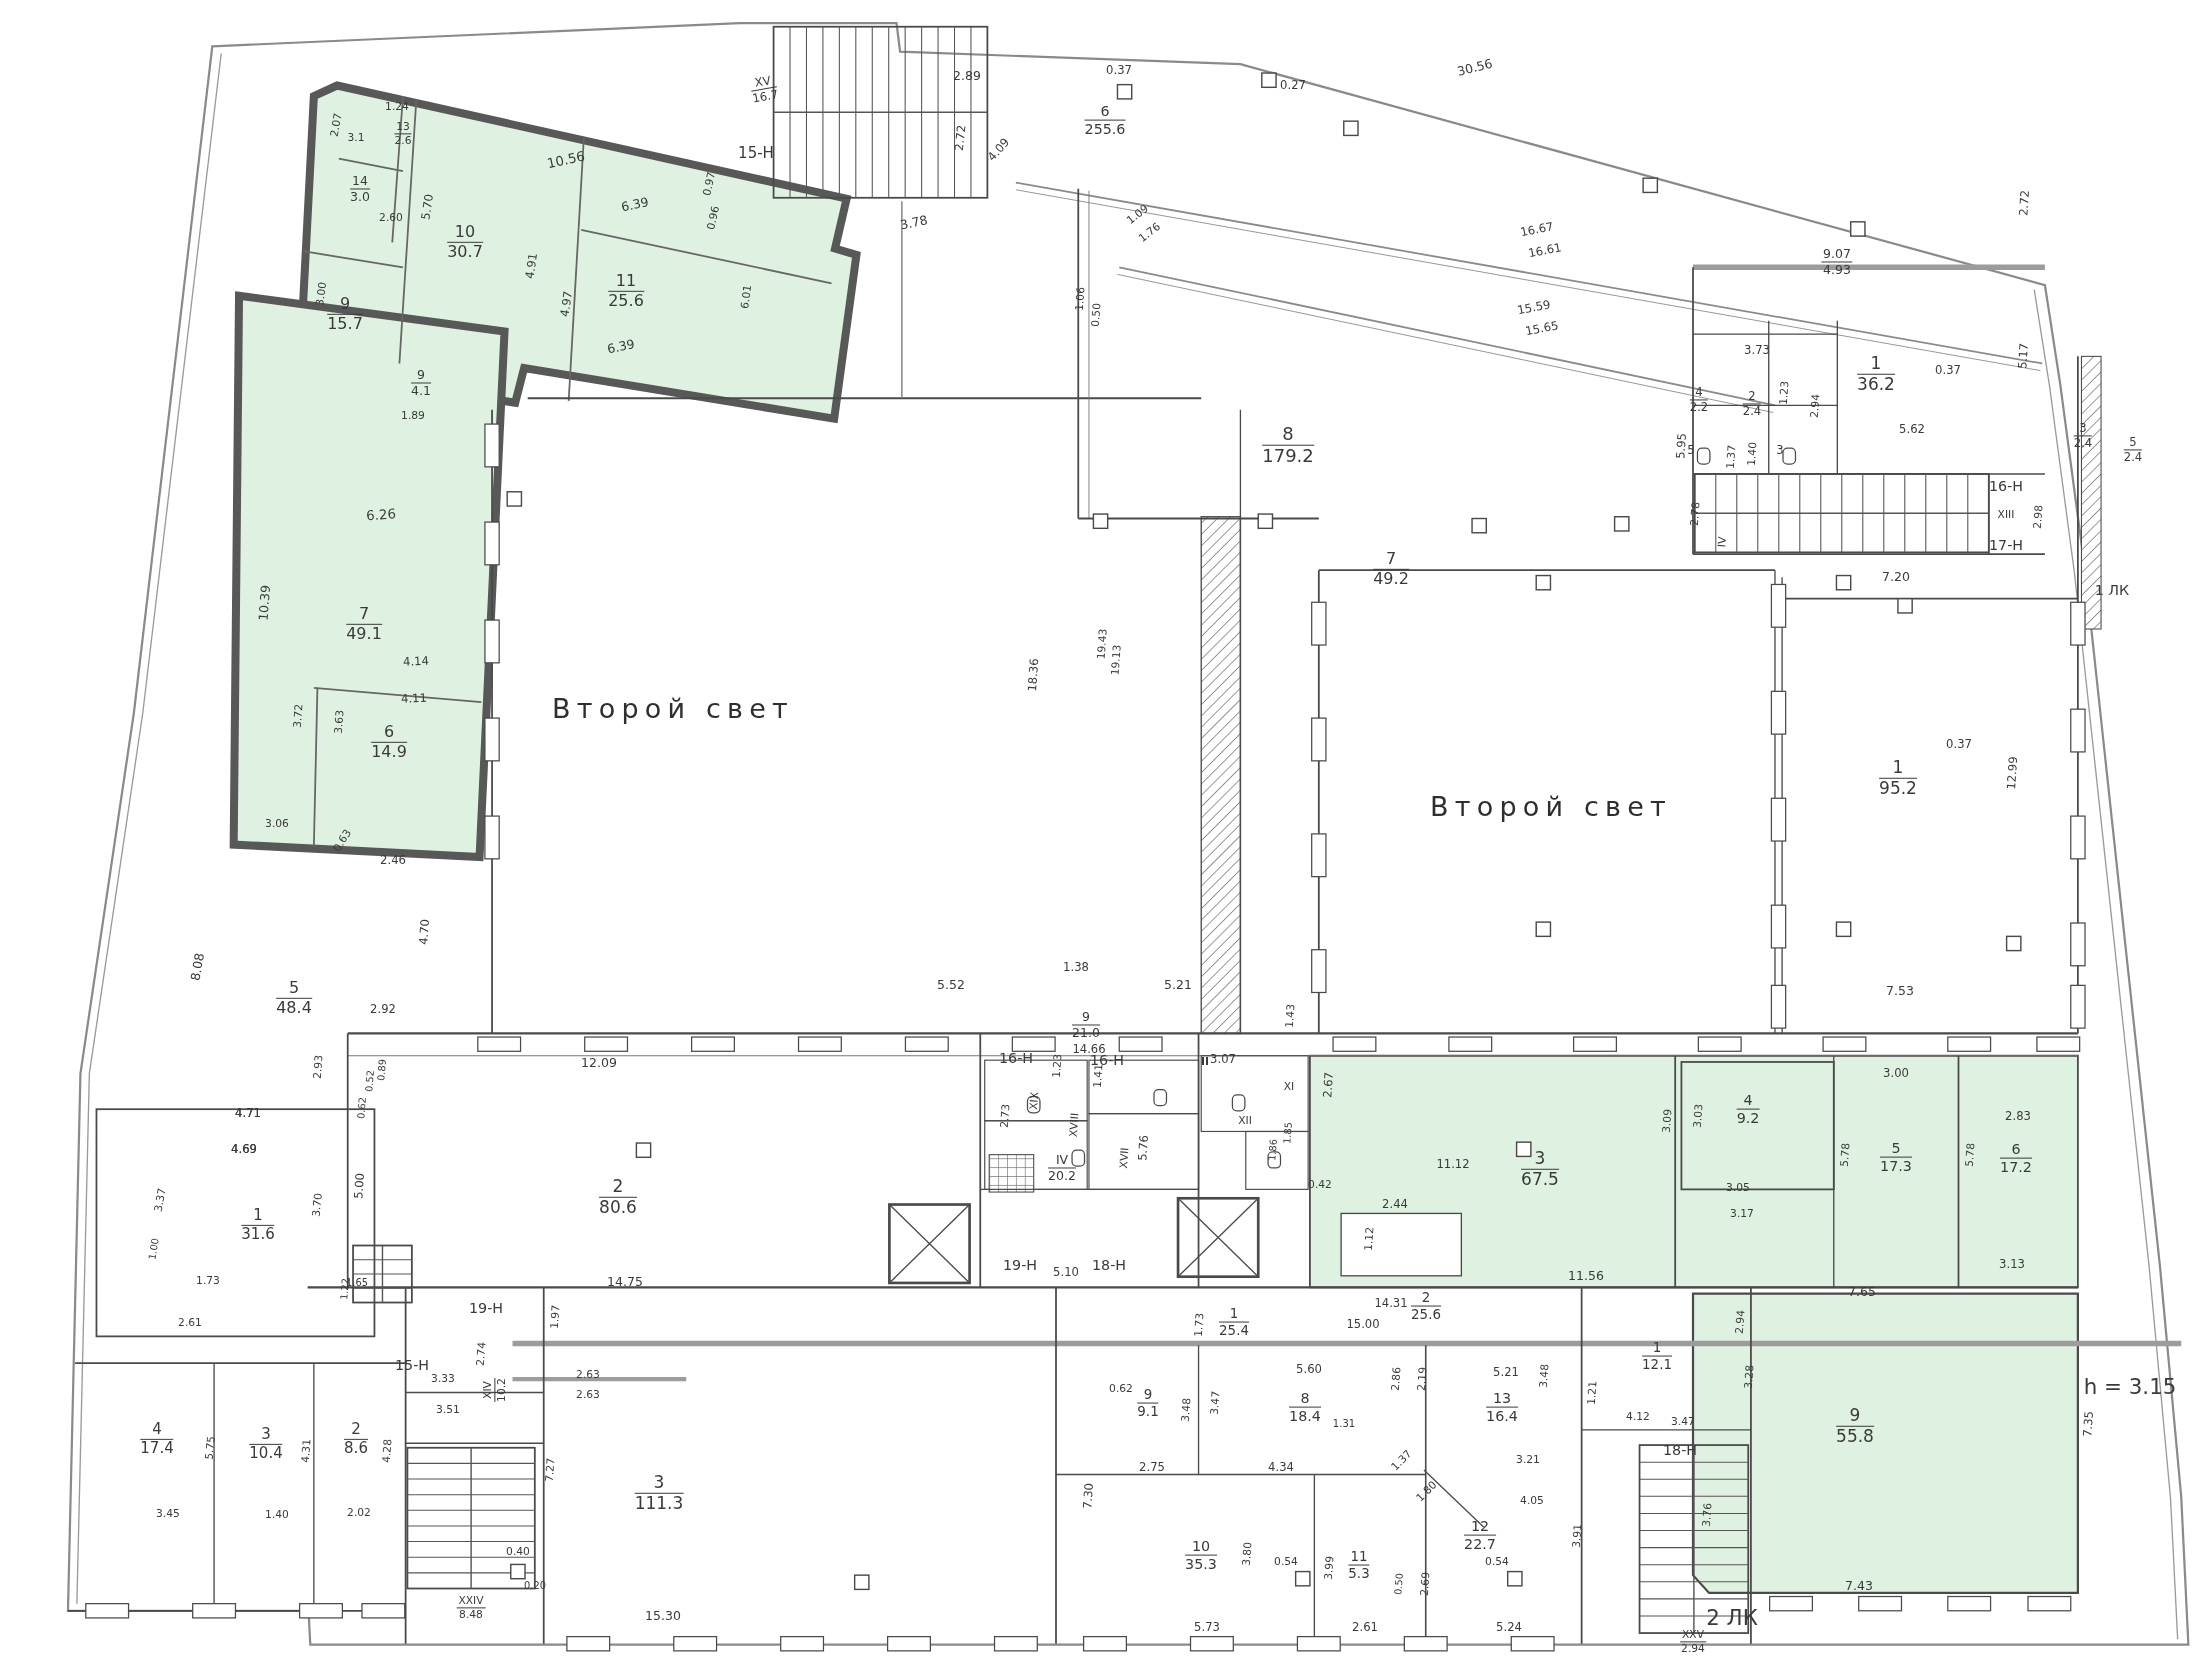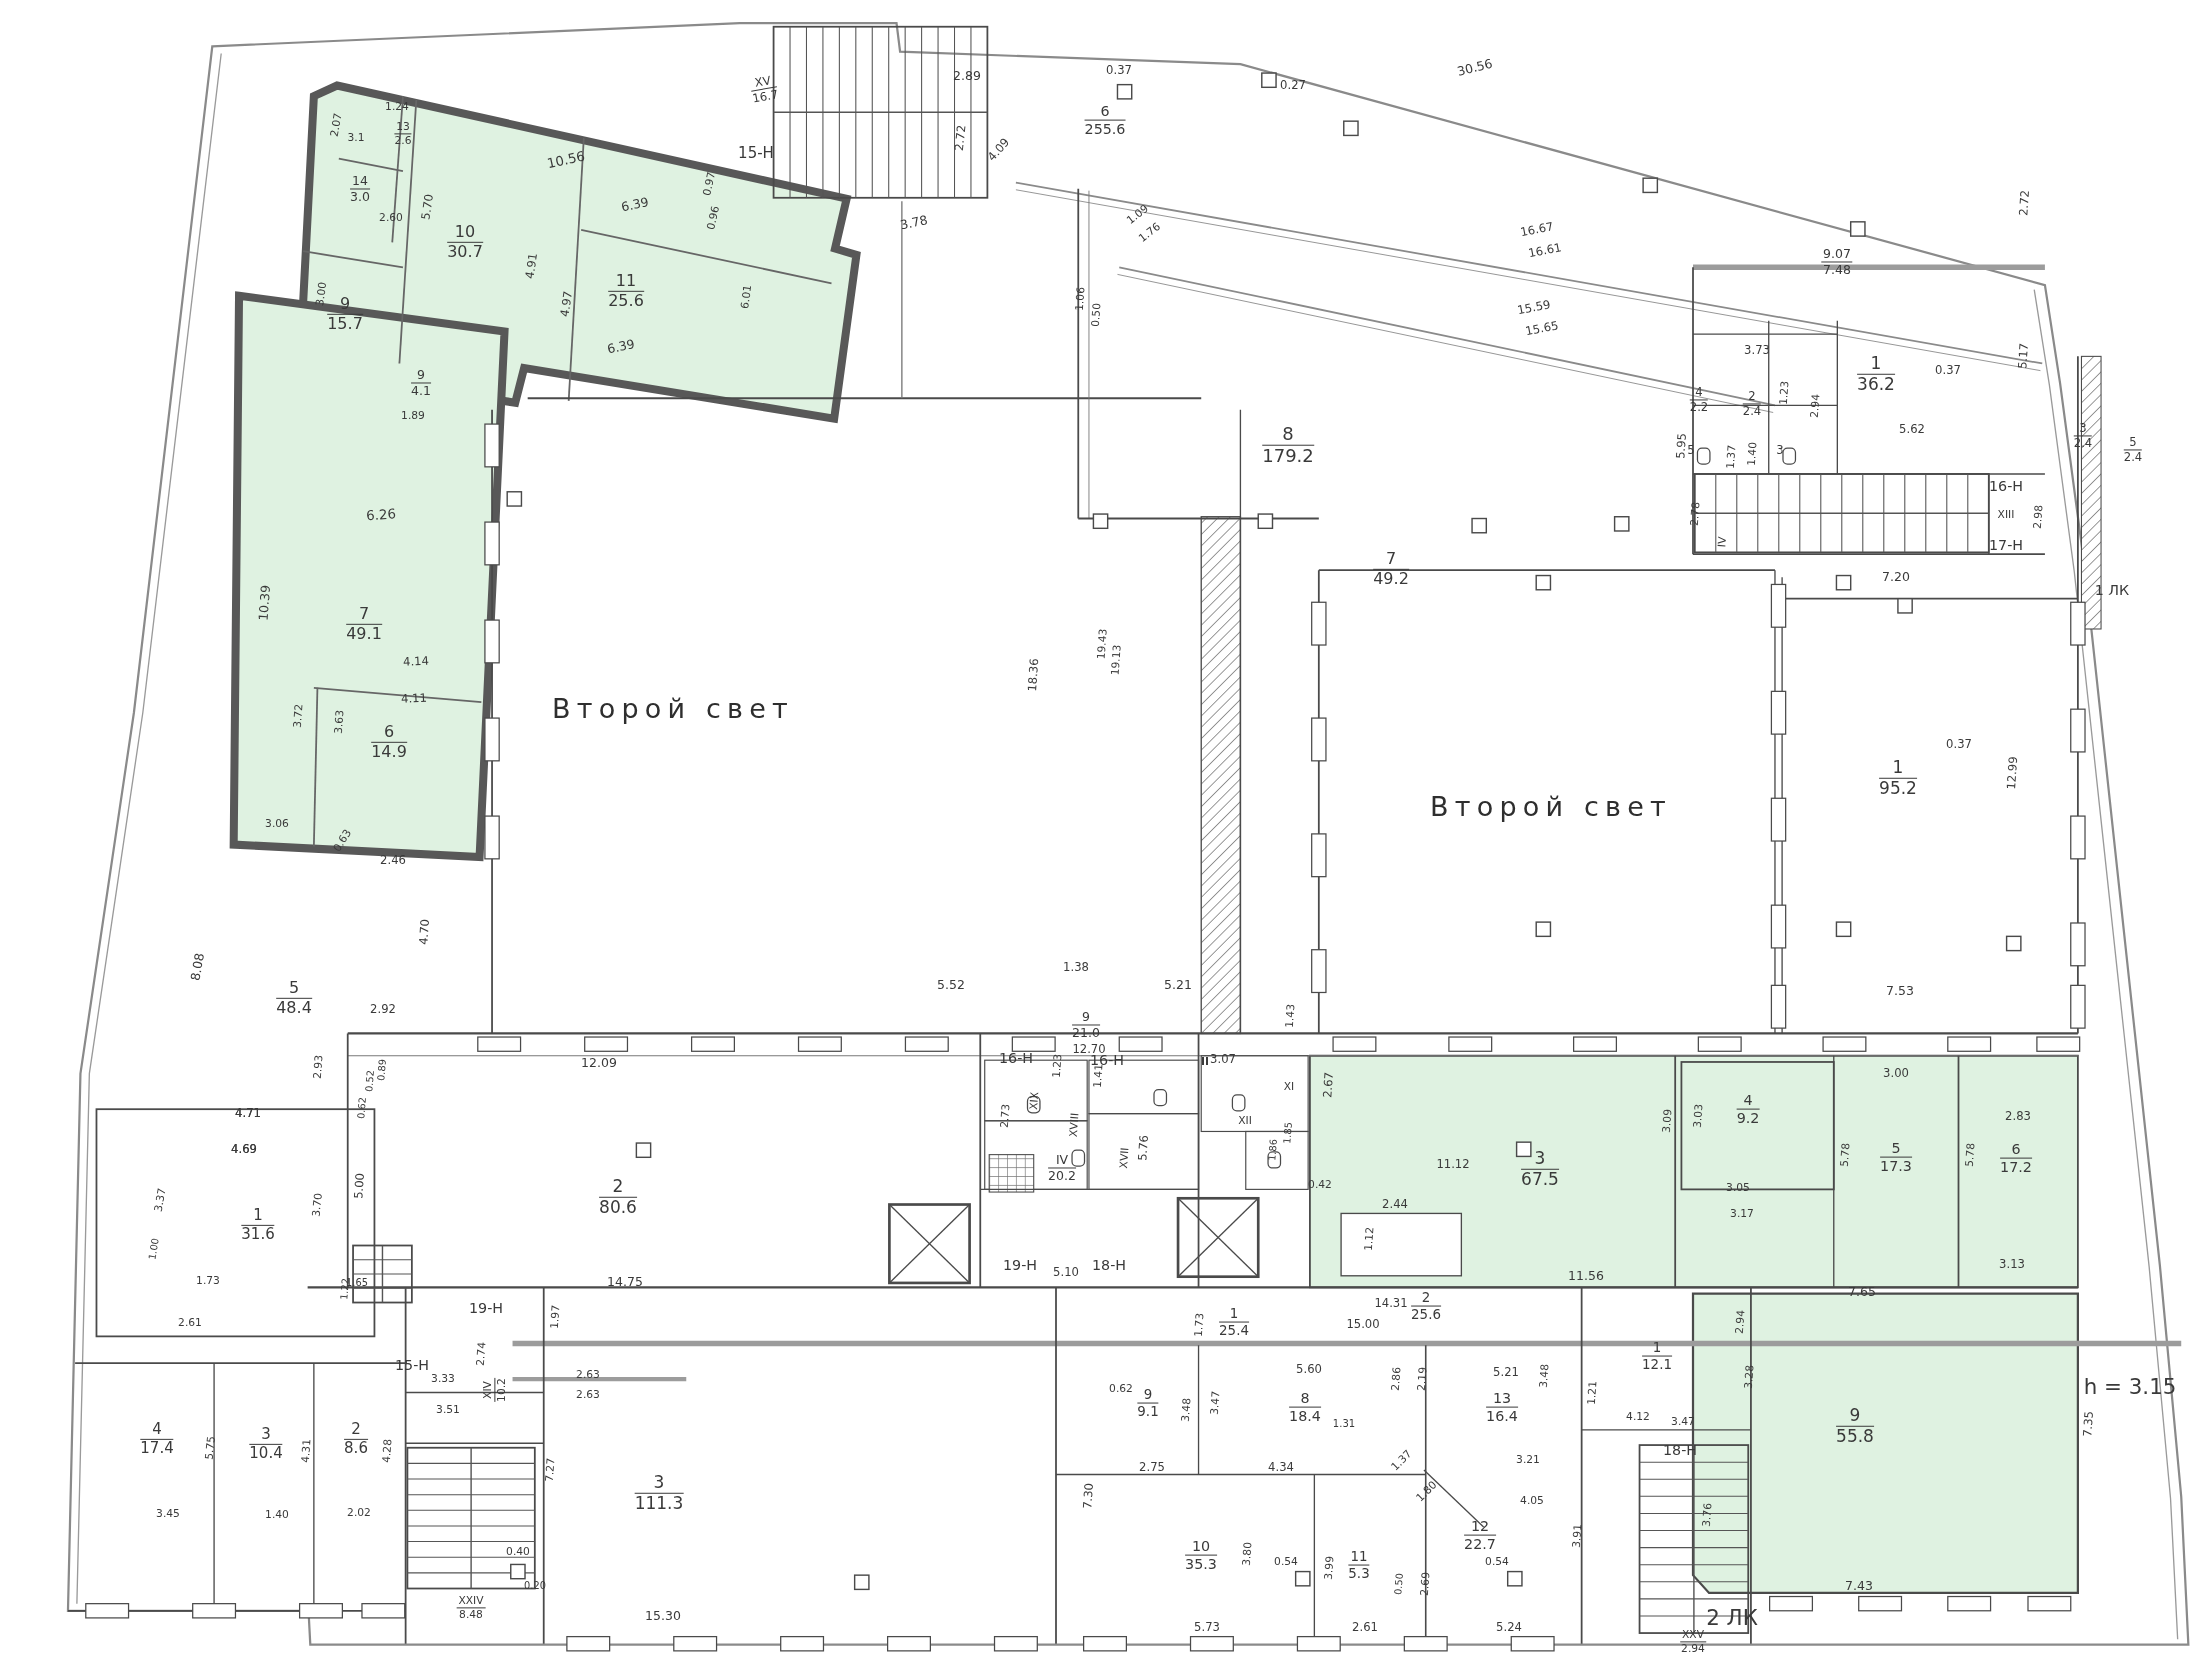--- a/index.html
+++ b/index.html
@@ -363,21 +363,21 @@
       <div class="lbl" style="left: 1534px; top: 308px; font-size: 11.6px; transform: translate(-50%, -50%) rotate(-11deg);">15.59</div>
       <div class="lbl" style="left: 1542px; top: 329px; font-size: 11.6px; transform: translate(-50%, -50%) rotate(-11deg);">15.65</div>
       <div class="lbl" style="left: 1081px; top: 299px; font-size: 10.7px; transform: translate(-50%, -50%) rotate(-86deg);">1.06</div>
       <div class="lbl" style="left: 1097px; top: 315px; font-size: 10.7px; transform: translate(-50%, -50%) rotate(-86deg);">0.50</div>
       <div class="frac" style="left: 1288px; top: 445px; font-size: 18px; transform: translate(-50%, -50%);">
         <span class="num">8</span>
         <span class="den">179.2</span>
       </div>
       <div class="frac" style="left: 1837px; top: 262px; font-size: 12.5px; transform: translate(-50%, -50%);">
         <span class="num">9.07</span>
-        <span class="den">7.48</span>
+        <span class="den">4.93</span>
       </div>
       <div class="lbl" style="left: 1757px; top: 351px; font-size: 11.6px; transform: translate(-50%, -50%);">3.73</div>
       <div class="frac" style="left: 1699px; top: 400px; font-size: 11.6px; transform: translate(-50%, -50%);">
         <span class="num">4</span>
         <span class="den">2.2</span>
       </div>
       <div class="frac" style="left: 1752px; top: 404px; font-size: 11.6px; transform: translate(-50%, -50%);">
         <span class="num">2</span>
         <span class="den">2.4</span>
       </div>
@@ -420,21 +420,21 @@
         <span class="num">7</span>
         <span class="den">49.2</span>
       </div>
       <div class="lbl" style="left: 951px; top: 985px; font-size: 12.5px; transform: translate(-50%, -50%);">5.52</div>
       <div class="lbl" style="left: 1076px; top: 968px; font-size: 11.6px; transform: translate(-50%, -50%);">1.38</div>
       <div class="lbl" style="left: 1178px; top: 985px; font-size: 12.5px; transform: translate(-50%, -50%);">5.21</div>
       <div class="frac" style="left: 1086px; top: 1025px; font-size: 12.5px; transform: translate(-50%, -50%);">
         <span class="num">9</span>
         <span class="den">21.0</span>
       </div>
-      <div class="lbl" style="left: 1089px; top: 1050px; font-size: 11.6px; transform: translate(-50%, -50%);">12.70</div>
+      <div class="lbl" style="left: 1089px; top: 1050px; font-size: 11.6px; transform: translate(-50%, -50%);">14.66</div>
       <div class="lbl" style="left: 1291px; top: 1016px; font-size: 10.7px; transform: translate(-50%, -50%) rotate(-86deg);">1.43</div>
       <div class="frac" style="left: 1898px; top: 778px; font-size: 17px; transform: translate(-50%, -50%);">
         <span class="num">1</span>
         <span class="den">95.2</span>
       </div>
       <div class="lbl" style="left: 1959px; top: 745px; font-size: 11.6px; transform: translate(-50%, -50%);">0.37</div>
       <div class="lbl" style="left: 2013px; top: 773px; font-size: 11.6px; transform: translate(-50%, -50%) rotate(-86deg);">12.99</div>
       <div class="lbl" style="left: 1900px; top: 991px; font-size: 12.5px; transform: translate(-50%, -50%);">7.53</div>
       <div class="lbl" style="left: 599px; top: 1063px; font-size: 12.5px; transform: translate(-50%, -50%);">12.09</div>
       <div class="lbl" style="left: 360px; top: 1186px; font-size: 11.6px; transform: translate(-50%, -50%) rotate(-86deg);">5.00</div>

